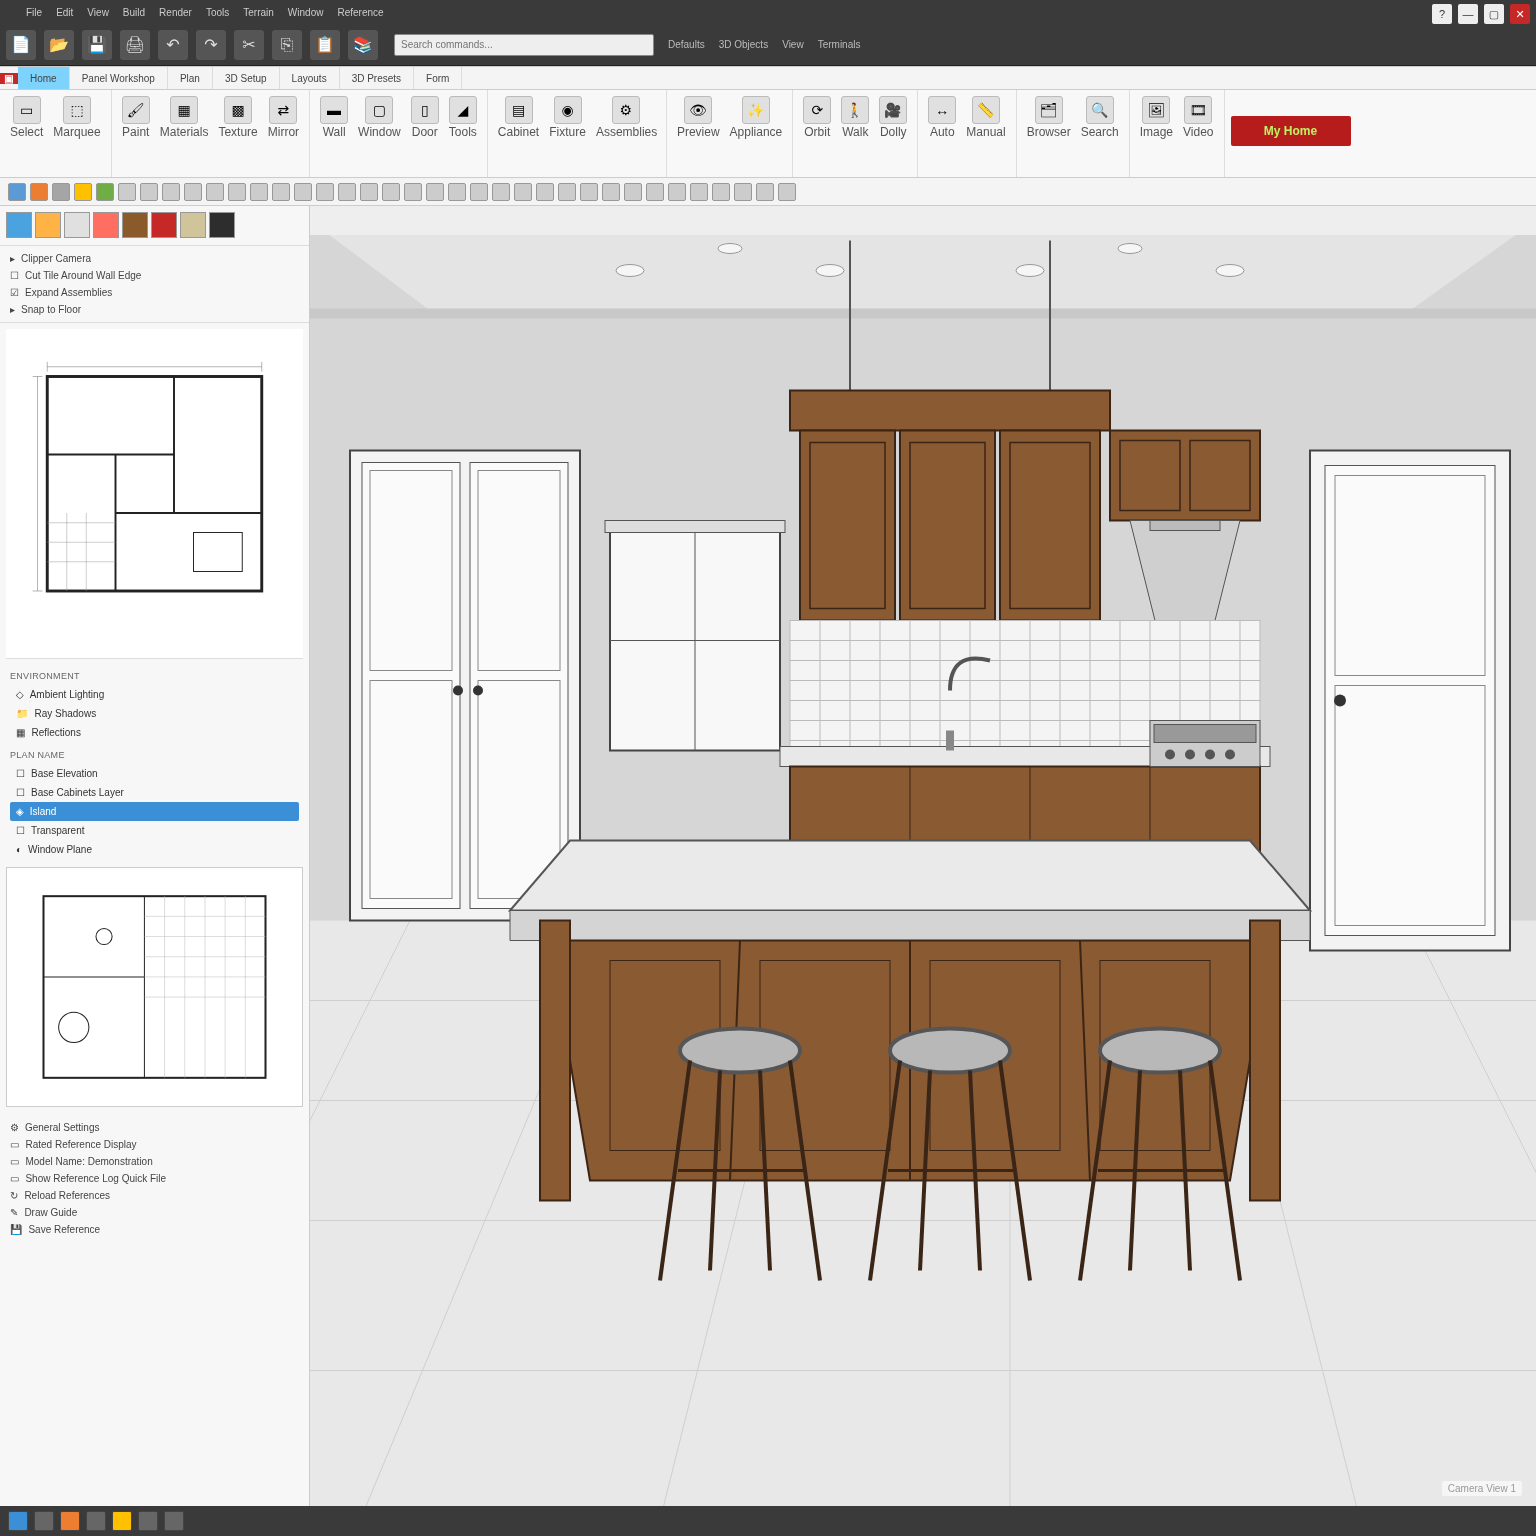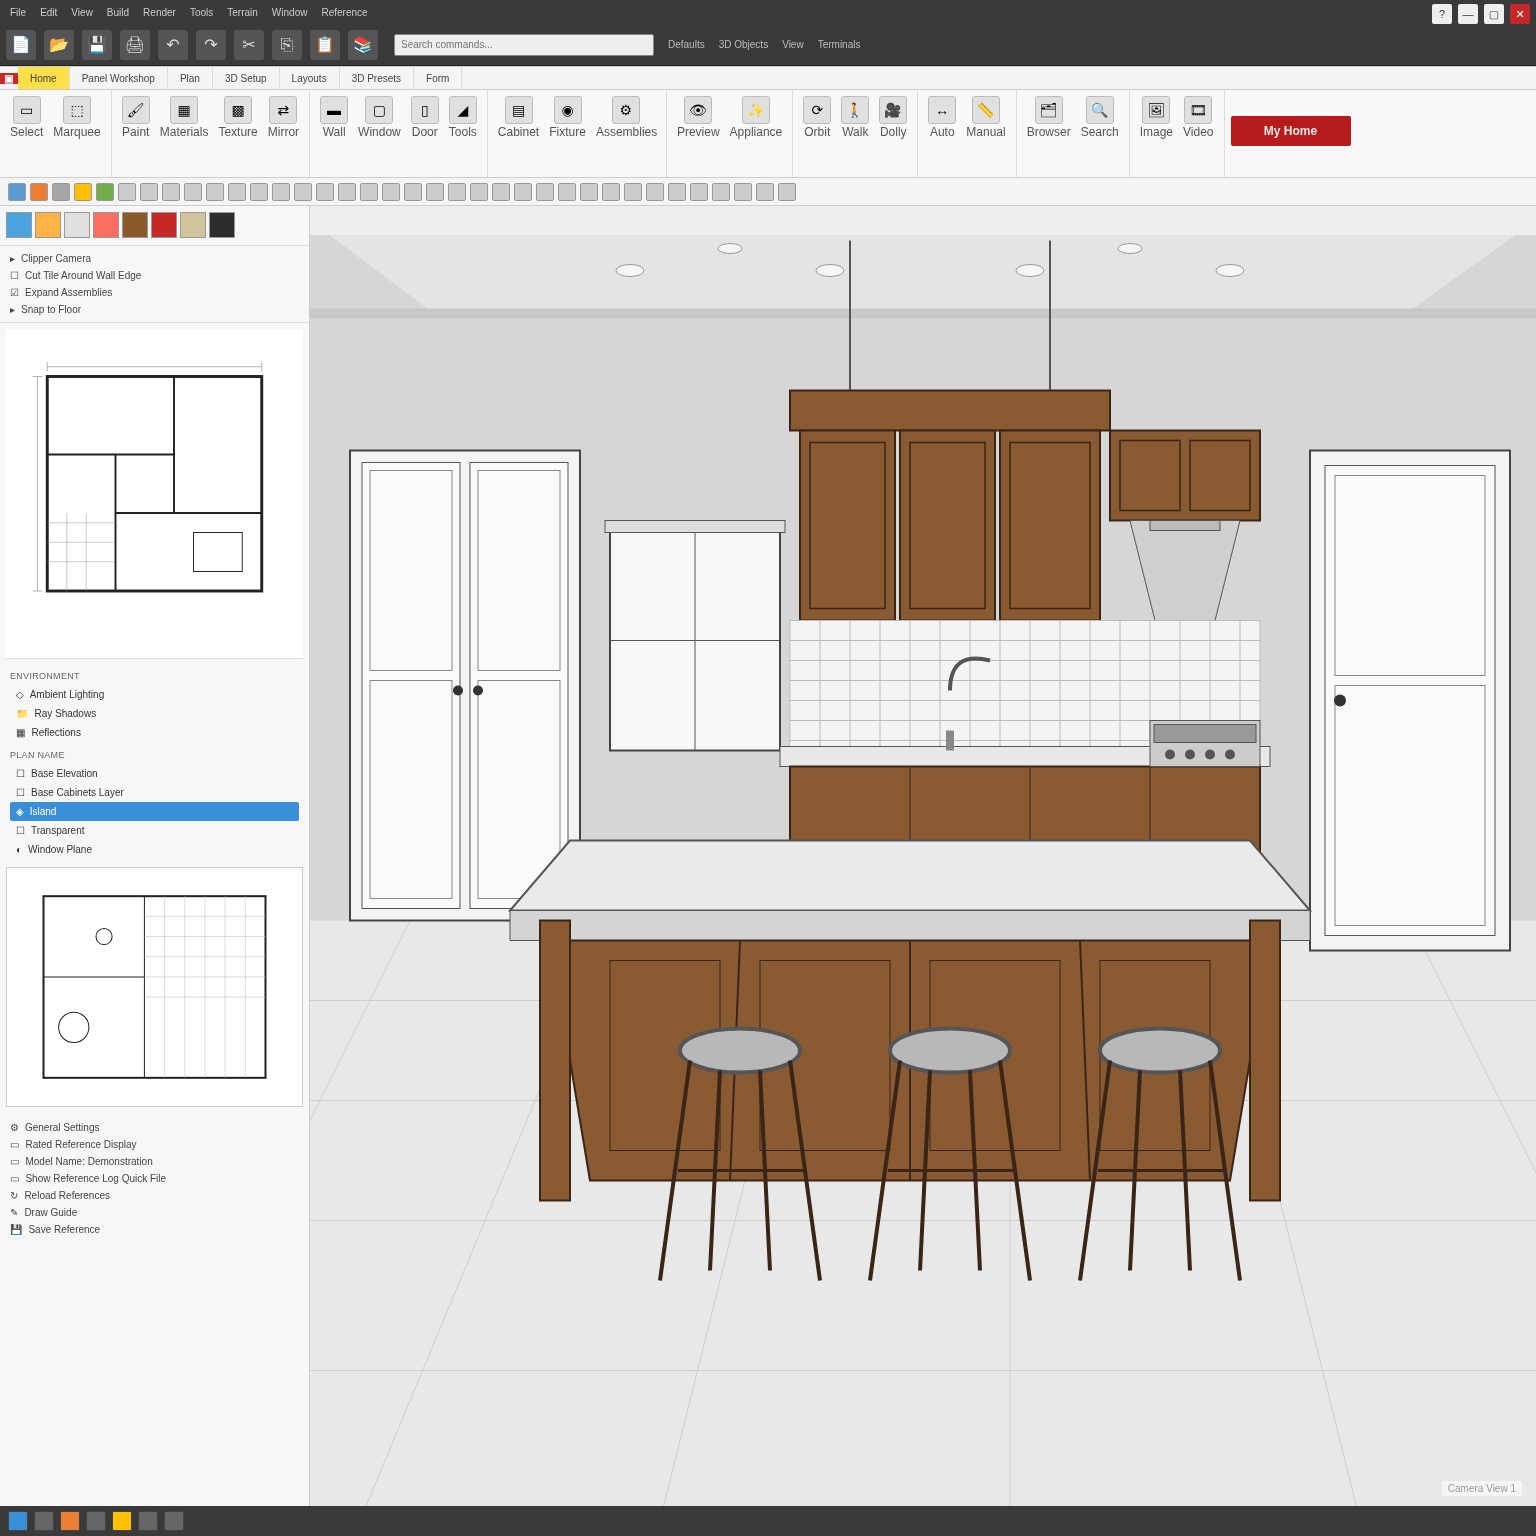--- a/index.html
+++ b/index.html
@@ -1,40 +1,40 @@
 <!DOCTYPE html>
 <html><head>
 <meta charset="utf-8">
 <style>
 * { box-sizing: border-box; margin: 0; padding: 0; font-family: 'Segoe UI', Tahoma, sans-serif; }
 body { width: 1536px; height: 1536px; background: #4a4a4a; overflow: hidden; position: relative; }
 
 
-.menubar { height: 24px; background: #3a3a3a; display: flex; align-items: center; padding: 0 10px; gap: 14px; color: #ccc; font-size: 10px; }
+.menubar { height: 24px; background: #3a3a3a; display: flex; align-items: center; padding: 0 26px; gap: 14px; color: #ccc; font-size: 10px; }
 .menubar span { cursor: pointer; }
 
 
 .toolbar1 { height: 42px; background: #3a3a3a; display: flex; align-items: center; padding: 0 6px; gap: 8px; border-bottom: 1px solid #222; }
 .tb-icon { width: 30px; height: 30px; background: #555; border-radius: 3px; display:flex; align-items:center; justify-content:center; font-size:16px; color:#ddd; cursor:pointer; }
 .tb-search { flex: 0 0 260px; height: 22px; background: #eee; border: 1px solid #888; border-radius: 2px; padding: 0 6px; font-size: 10px; color:#666; margin-left: 8px; }
 .tb-textbtns { display:flex; gap:14px; color:#bbb; font-size:10px; margin-left:6px; }
 
 
 .ribbon-tabs { height: 24px; background: #f4f4f4; border-top:1px solid #ccc; border-bottom:1px solid #ccc; display: flex; align-items: center; font-size: 10px; color: #444; }
 .ribbon-tab { padding: 0 12px; height:100%; display:flex; align-items:center; border-right: 1px solid #ddd; cursor:pointer; }
-.ribbon-tab.home { background:#fde047; }
+.ribbon-tab.home { background:#7dd3fc; }
 .ribbon-tab-red { width:18px; background:#c62828; color:#fff; display:flex; align-items:center; justify-content:center; font-weight:bold; }
 
 .ribbon-body { height: 88px; background: #f8f8f8; display: flex; align-items: stretch; border-bottom:1px solid #ccc; }
 .ribbon-group { border-right: 1px solid #ddd; padding: 4px 8px; display:flex; flex-direction:column; justify-content:space-between; }
 .rg-icons { display:flex; gap:6px; }
 .rg-iconbtn { display:flex; flex-direction:column; align-items:center; gap:2px; cursor:pointer; padding:2px; }
 .rg-iconbtn .ico { width:28px; height:28px; background:#e0e0e0; border:1px solid #bbb; border-radius:3px; display:flex; align-items:center; justify-content:center; font-size:14px; }
 .rg-iconbtn .lbl { font-size:12px; color:#555; text-align:left; max-width:60px; line-height:1.1; }
-.ribbon-brand { width:120px; background:#b71c1c; color:#e5e5e5; display:flex; align-items:center; justify-content:center; font-size:12px; font-weight:bold; margin:26px 6px; height:30px; border-radius:2px; }
+.ribbon-brand { width:120px; background:#b71c1c; color:#bef264; display:flex; align-items:center; justify-content:center; font-size:12px; font-weight:bold; margin:26px 6px; height:30px; border-radius:2px; }
 
 
 .iconstrip { height: 28px; background: #f4f4f4; border-bottom:1px solid #ccc; display:flex; align-items:center; gap:4px; padding: 0 8px; }
 .is-ico { width:18px; height:18px; background:#ccc; border:1px solid #999; border-radius:2px; cursor:pointer; }
 .is-ico.c1{background:#5b9bd5;} .is-ico.c2{background:#ed7d31;} .is-ico.c3{background:#a5a5a5;} .is-ico.c4{background:#ffc000;} .is-ico.c5{background:#70ad47;}
 
 
 .main { display:flex; height: calc(1536px - 24px - 42px - 24px - 88px - 28px - 30px); background:#eee; }
 
 

